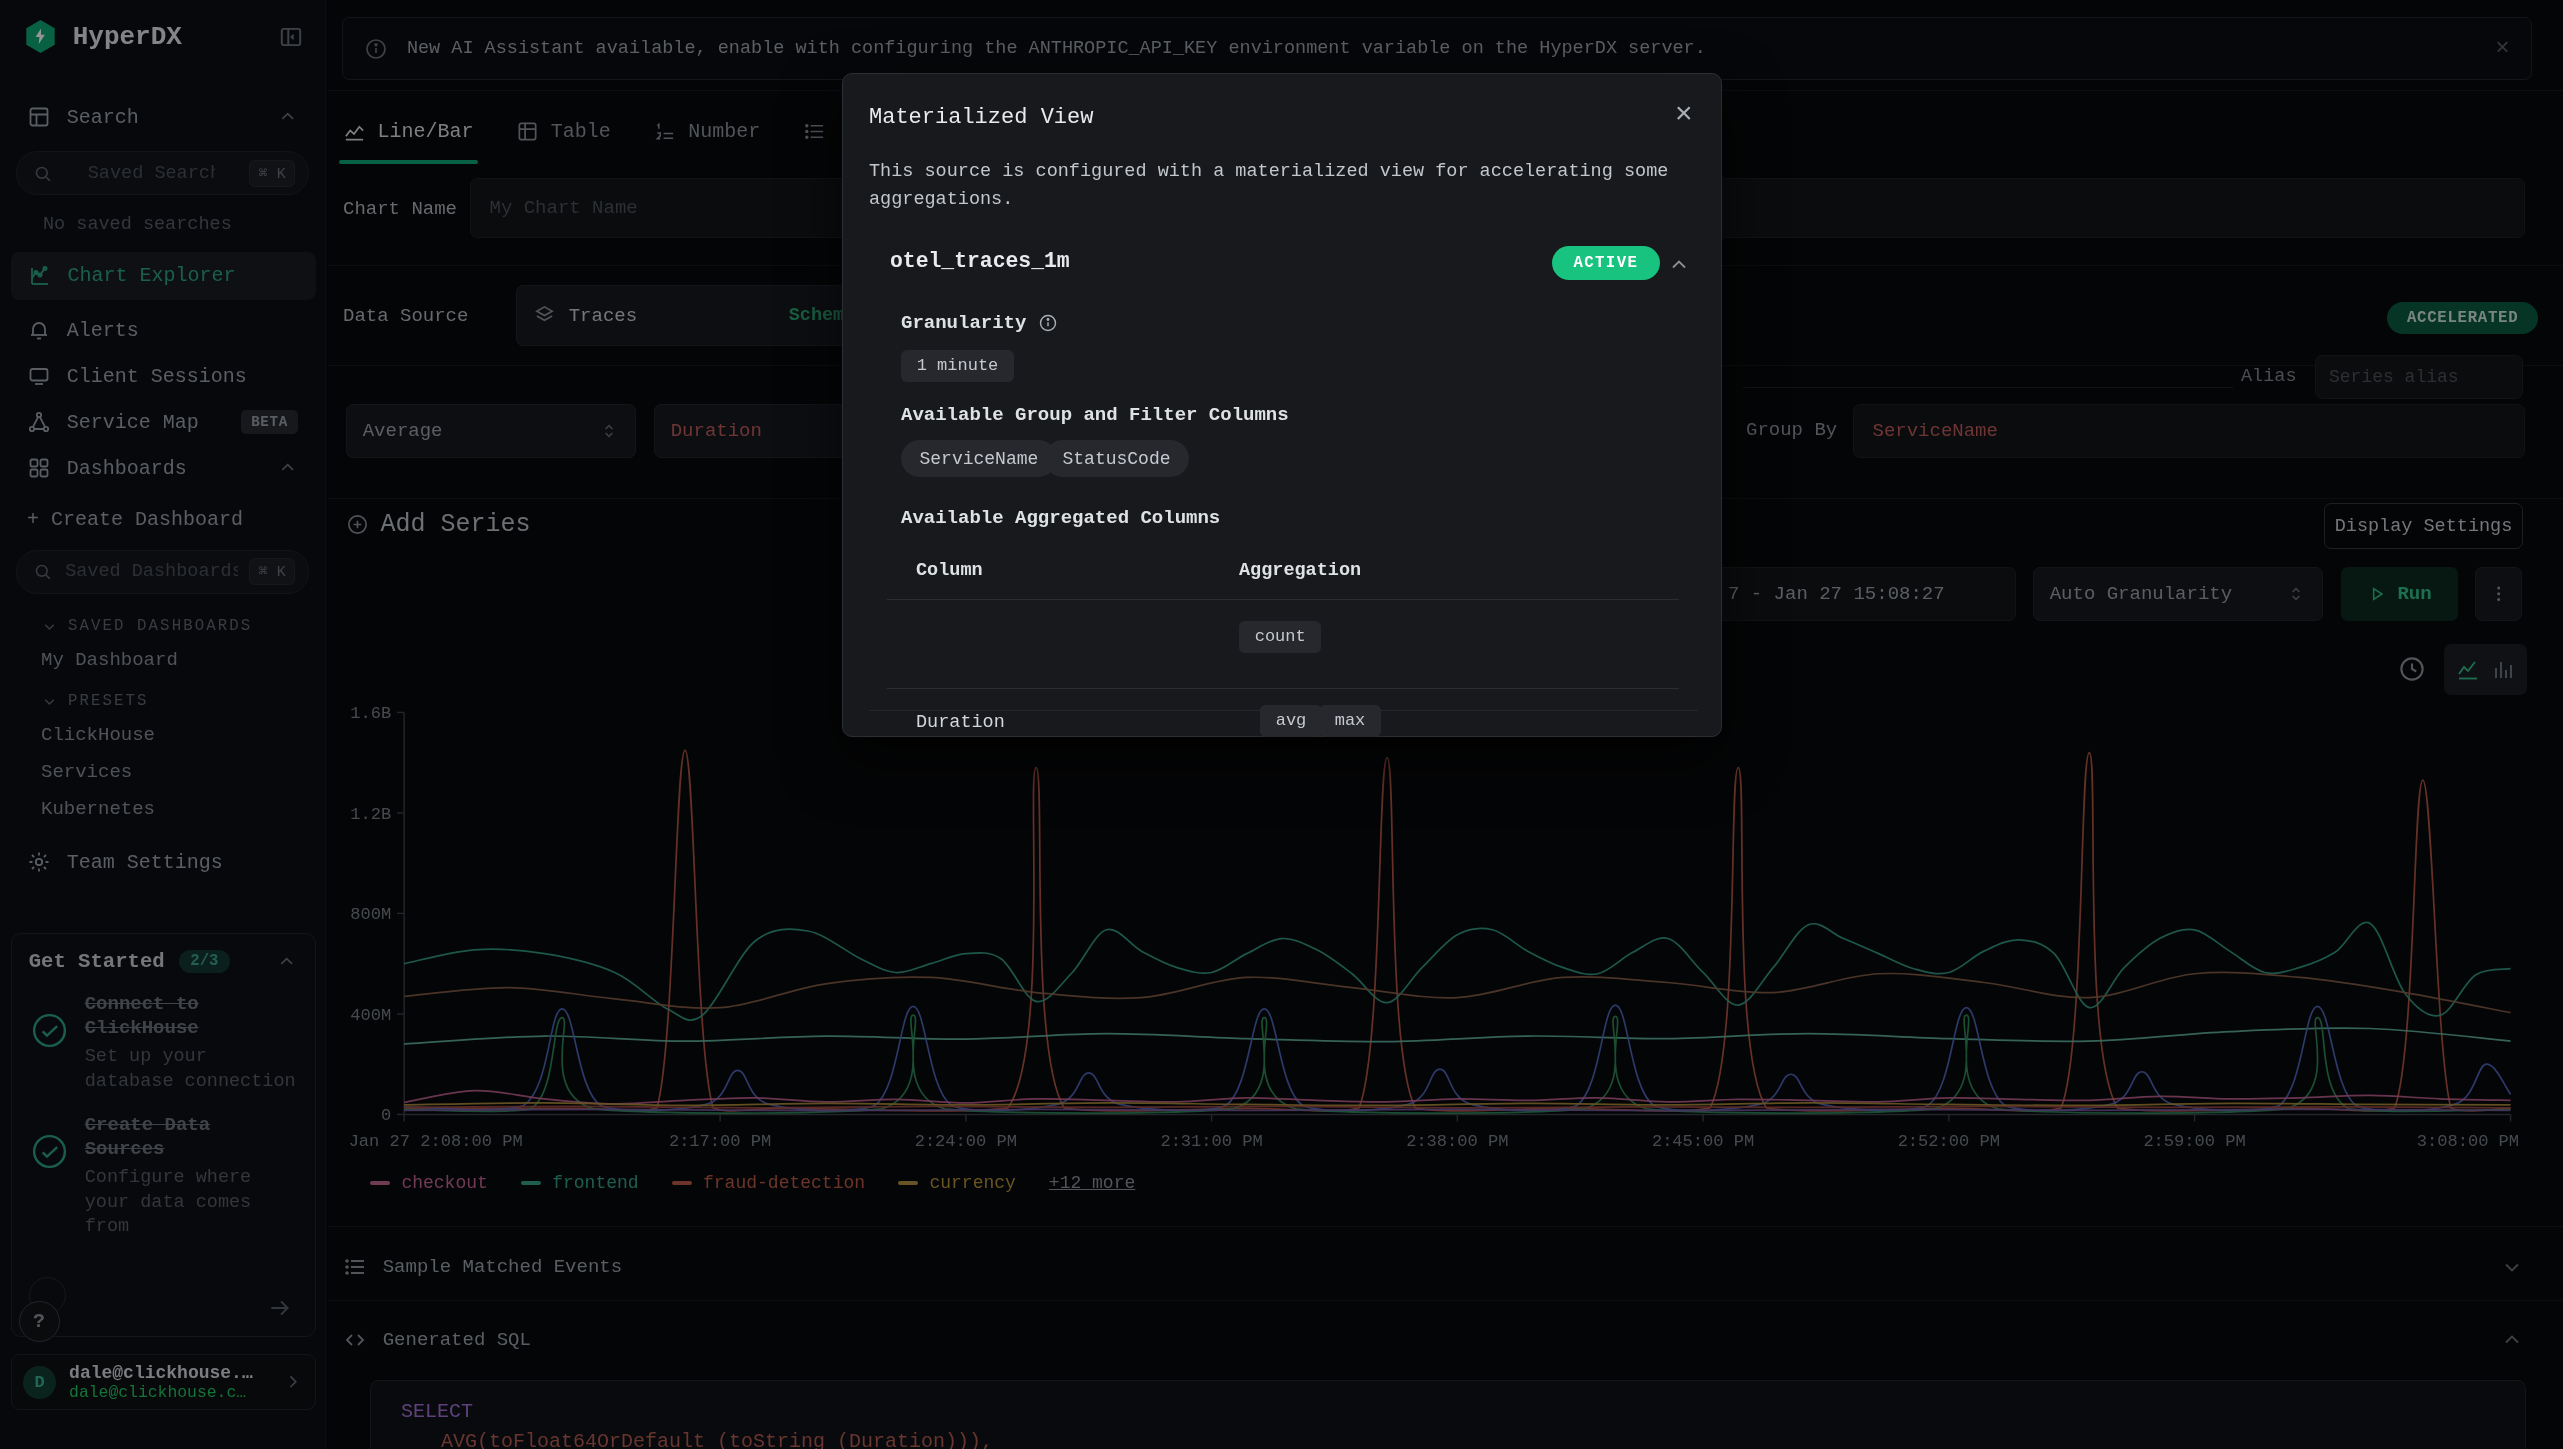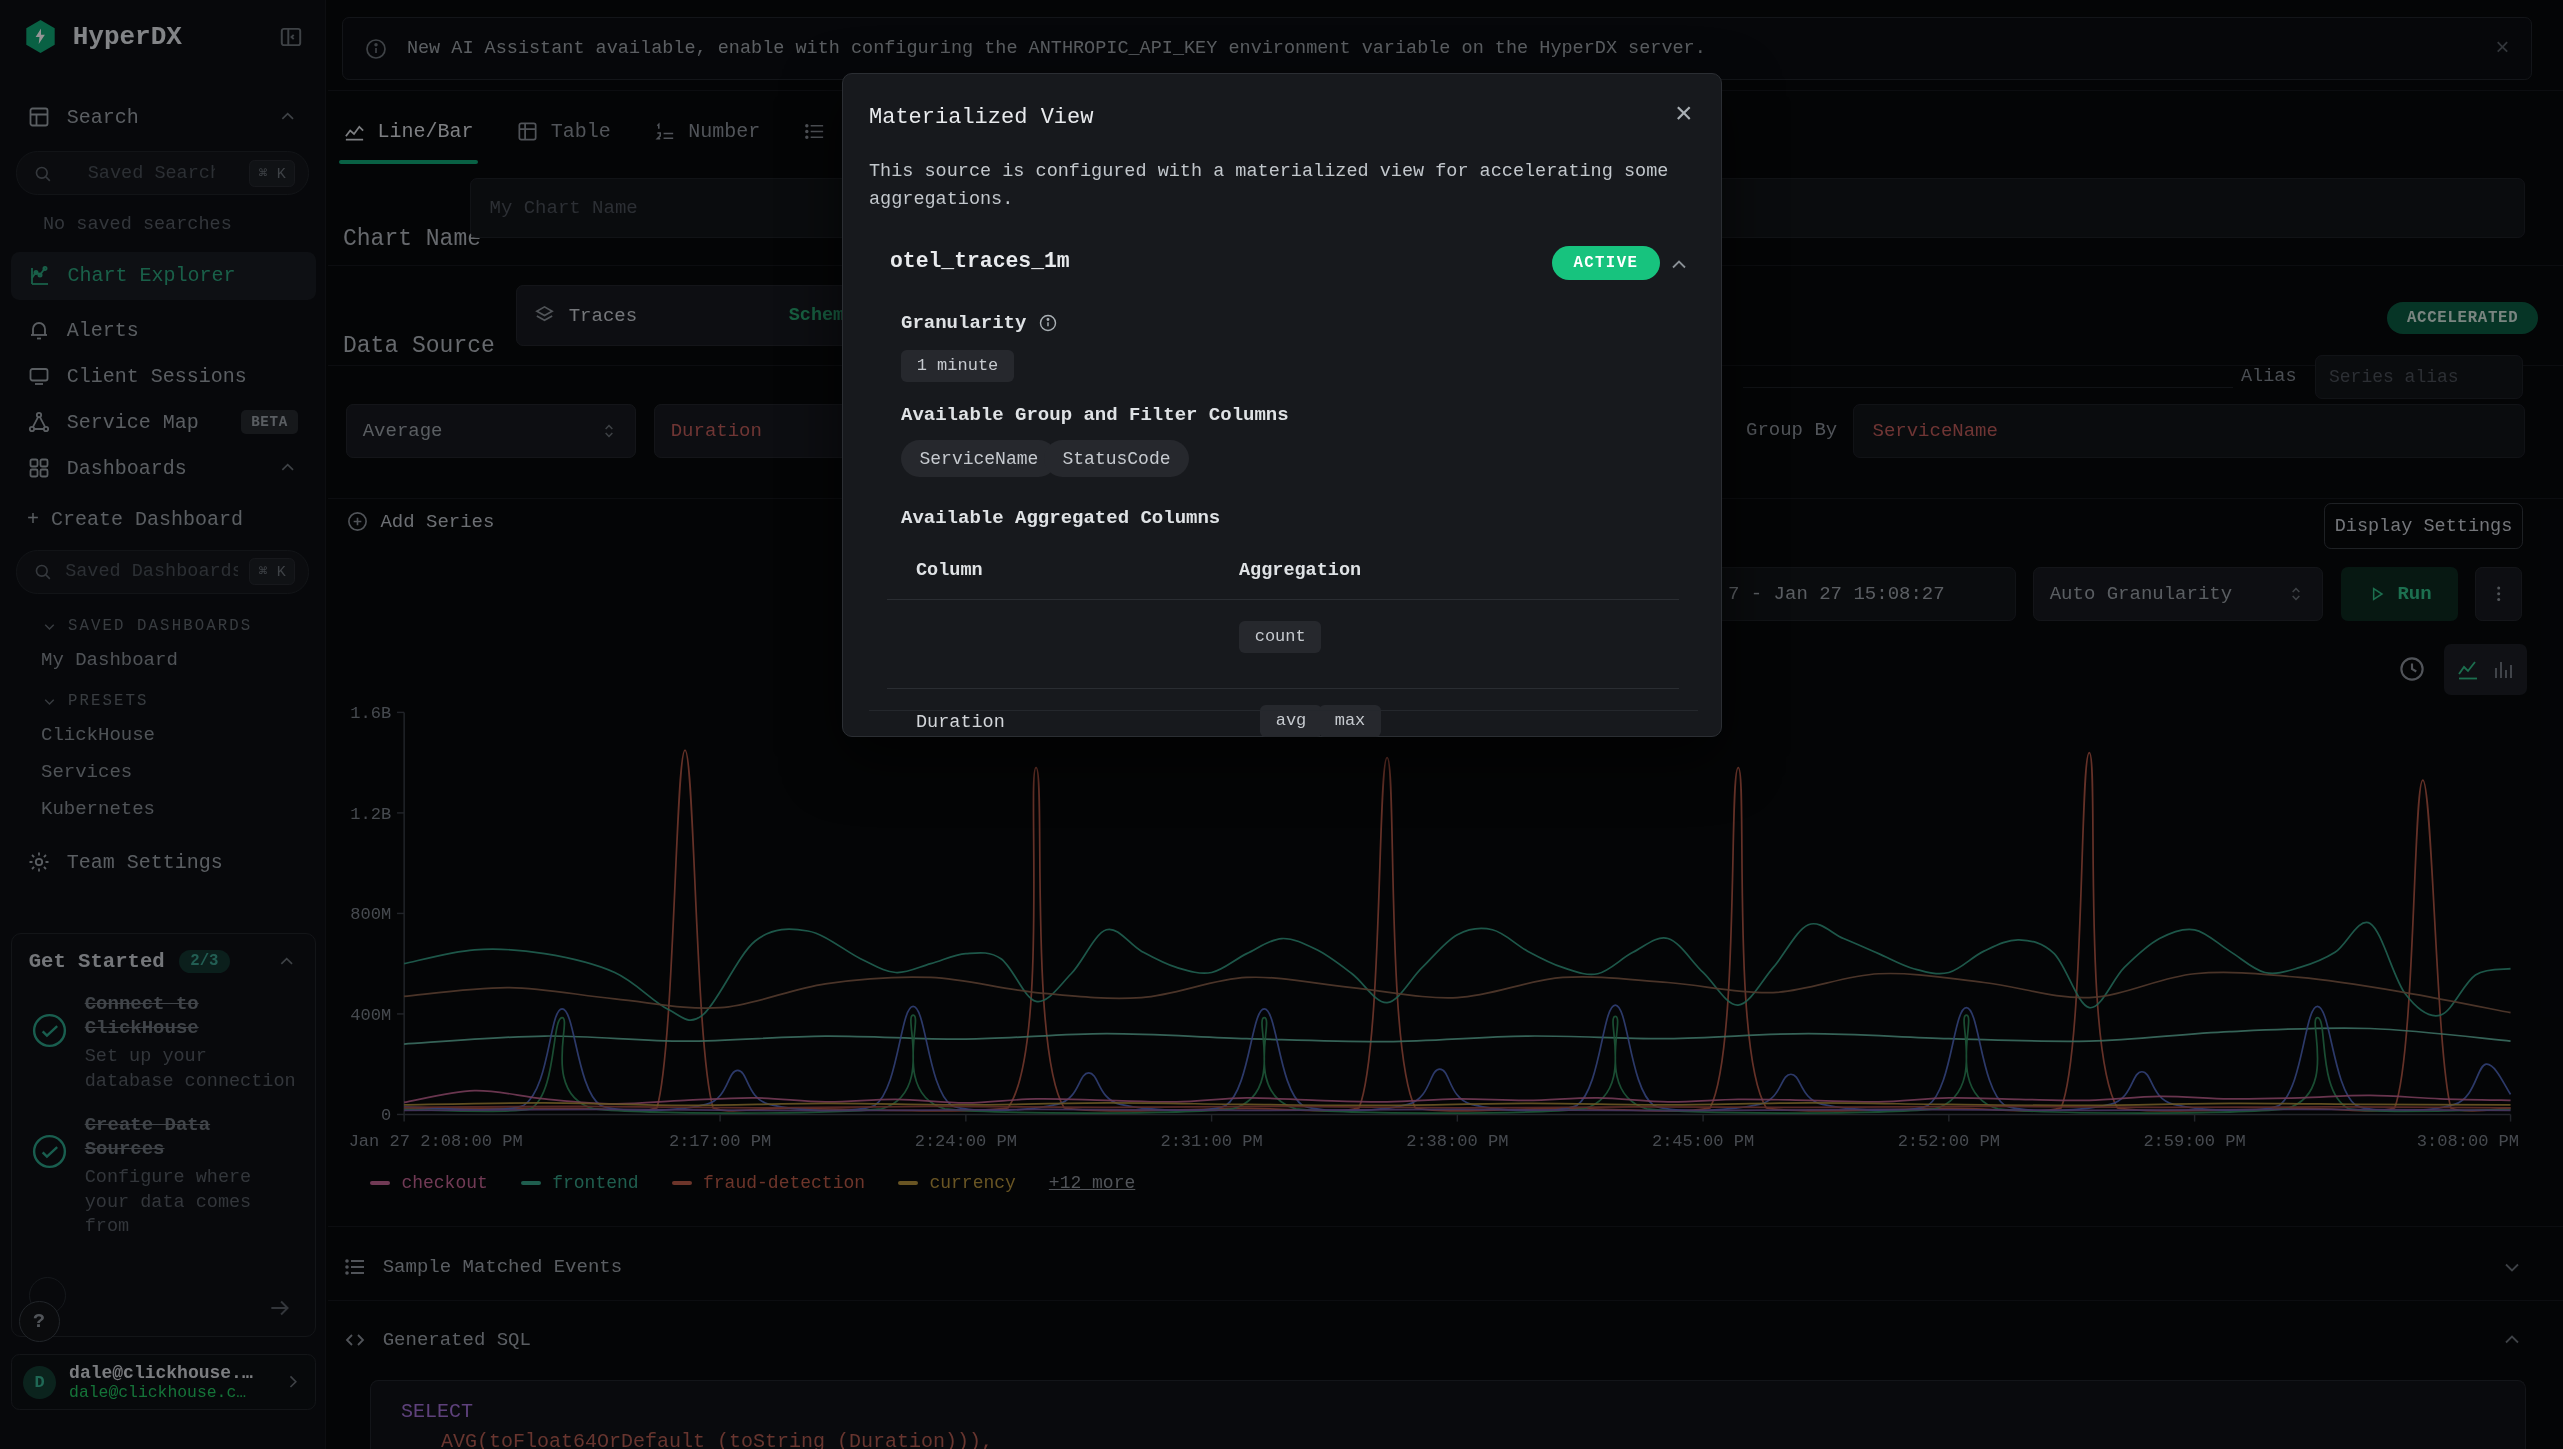--- a/index.html
+++ b/index.html
@@ -26,21 +26,21 @@
   .subitem{font-size:19px;color:#878d93;padding-left:41px;height:37px;display:flex;align-items:center;}
   .beta{background:#25282c;color:#9aa0a6;font-size:14.2px;font-weight:bold;letter-spacing:0.7px;border-radius:5px;padding:3.6px 10px;}
   #gs-card{position:absolute;left:10.7px;top:933px;width:305px;height:404px;border:1.4px solid #202327;border-radius:10px;background:#0d0f12;padding:15.7px 17px;}
   .gs-item{display:grid;grid-template-columns:46px 1fr;column-gap:10px;margin-top:18.5px;}
   .strike{color:#6d747a;font-weight:bold;font-size:19px;line-height:1.3;text-decoration:line-through;}
   .gs-sub{color:#565c63;font-size:18.5px;line-height:1.32;margin-top:4.3px;}
   .chev{stroke:#6a7076;}
   #user-card{position:absolute;left:10.7px;top:1354px;width:305px;height:56px;border:1.4px solid #202327;border-radius:8.5px;display:flex;align-items:center;gap:13px;padding:0 11.4px;background:#0c0e11;}
   .avatar{width:33px;height:33px;border-radius:50%;background:#123c30;color:#35b18f;font-weight:bold;font-size:17px;display:flex;align-items:center;justify-content:center;flex:none;}
   
-  .label{color:#aeb3b8;font-size:23px;margin-top:28px;}
+  .label{color:#aeb3b8;font-size:19px;}
   .inputbox{background:#111316;border:0.7px solid #1d2024;border-radius:7.1px;height:60px;display:flex;align-items:center;padding:0 18.5px;color:var(--txt);font-size:19px;}
   .inputbox input{flex:1;background:transparent;border:0;outline:0;color:var(--txt);font:inherit;}
   .inputbox input::placeholder,.searchbox input::placeholder{color:#4a5056;}
   .selectbox{background:#16181c;border:0.7px solid #212428;border-radius:7.1px;display:flex;align-items:center;gap:13px;padding:0 15.7px;color:var(--txt2);font-size:19px;}
   .divider{position:absolute;left:328px;right:0;height:1.4px;background:#141619;}
   .tab{display:flex;align-items:center;gap:11.4px;font-size:20px;color:#8a9096;height:66px;position:relative;}
   .tab.active{color:#d6d9dc;}
   .tab.active::after{content:"";position:absolute;left:-4.3px;right:-4.3px;bottom:0;height:4.3px;background:var(--green);border-radius:2.1px;}
   .pillchip{background:var(--chip);border-radius:18.5px;padding:8.5px 18.5px;color:var(--txt);font-size:18px;display:inline-block;}
   .sqchip{background:var(--chip);border-radius:5.7px;padding:6.4px 15.7px;color:var(--txt);font-size:17px;display:inline-block;}
@@ -341,21 +341,21 @@
     <div class="abs selectbox" style="left:654px;top:404px;width:797px;height:54px;">
       <span style="color:#bd5a56;">Duration</span>
     </div>
     <span class="abs" style="left:1746px;top:419px;color:#8a9096;font-size:19px;">Group By</span>
     <div class="abs inputbox" style="left:1853px;top:404px;width:672px;height:54px;">
       <span style="color:#bd5a56;">ServiceName</span>
     </div>
 
     <div class="divider" style="top:498px;"></div>
 
-    <div class="abs flex" style="left:346px;top:510px;gap:11.4px;color:#b9bec3;font-size:19px;">
+    <div class="abs flex" style="left:346px;top:510px;gap:11.4px;color:#b9bec3;font-size:25px;">
       <svg class="ic" width="23" height="23" viewBox="0 0 24 24" fill="none" stroke="#8a9096" stroke-width="1.7">
           <circle cx="12" cy="12" r="9"></circle>
           <path d="M12 8v8M8 12h8"></path>
         </svg>
       <span>Add Series</span>
     </div>
     <div class="abs ghostbtn" style="left:2324px;top:503px;width:199px;height:46px;">
       <span>Display Settings</span>
     </div>
 

